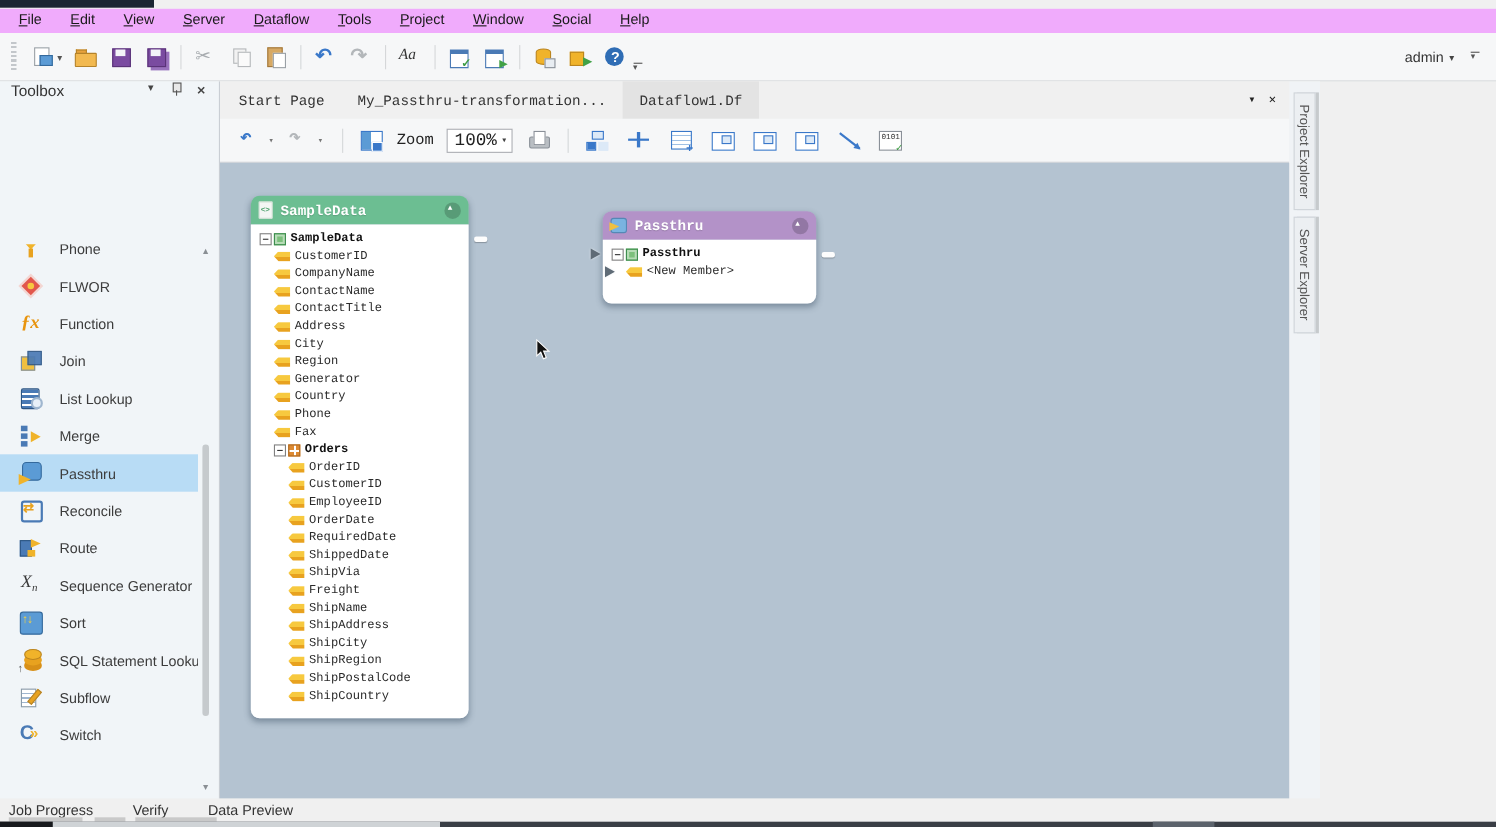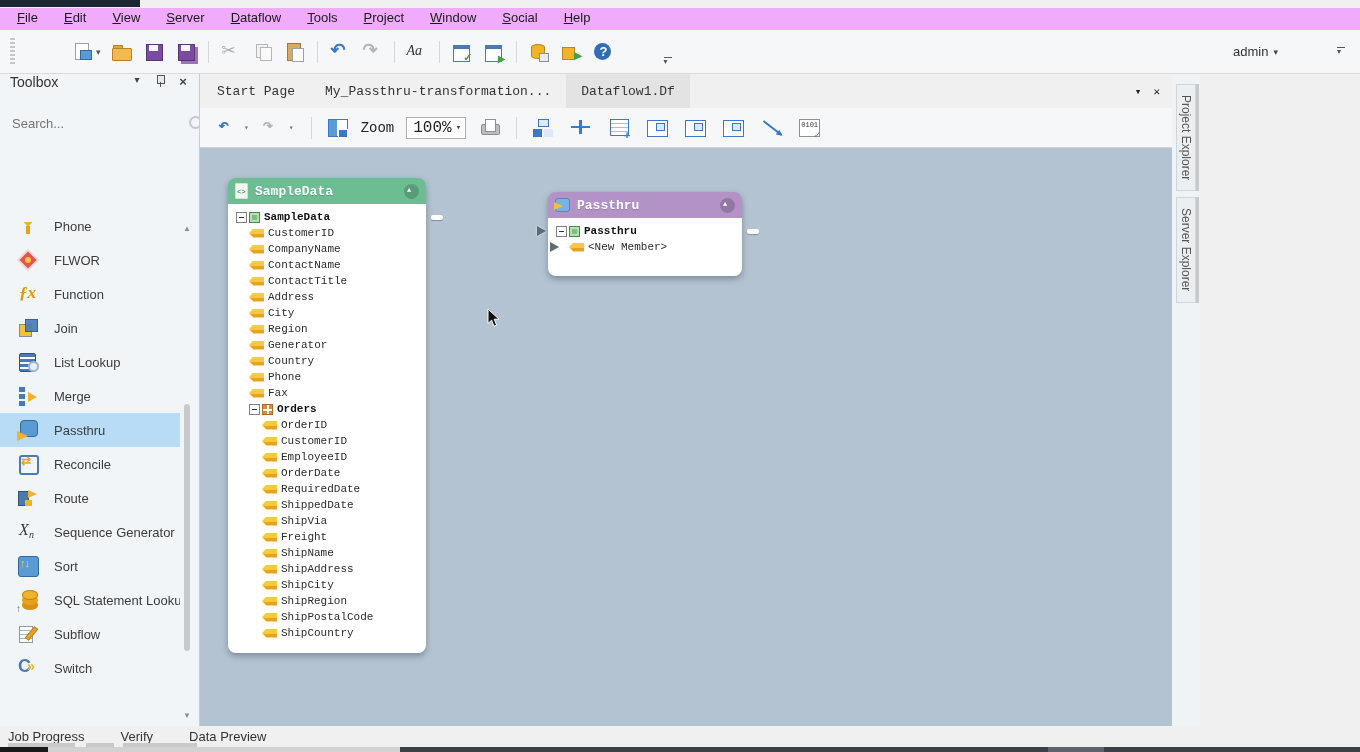--- a/index.html
+++ b/index.html
@@ -9,21 +9,21 @@
   
   .title-sliver { position:absolute; top:0; left:0; width:1360px; height:8px; background:#f0f0f0; }
   .title-sliver .dark { position:absolute; top:0; left:0; width:140px; height:7px; background:#1b2633; }
 
   
   .menu-bar { position:absolute; top:8px; left:0; width:1360px; height:22px; background:#f0abfc; display:flex; align-items:flex-start; padding-left:4px; }
   .menu-item { padding:2px 13px; cursor:default; }
   .menu-item u { text-decoration:underline; }
 
   
-  .toolbar-main { position:absolute; top:30px; left:0; width:1360px; height:44px; background:#f6f7f8; border-bottom:1px solid #d9dbdd; display:flex; align-items:center; padding:0 8px;gap:44px; }
+  .toolbar-main { position:absolute; top:30px; left:0; width:1360px; height:44px; background:#f6f7f8; border-bottom:1px solid #d9dbdd; display:flex; align-items:center; padding:0 8px; }
   .grip { width:5px; height:28px; margin:0 8px 0 2px; background:repeating-linear-gradient(to bottom, #c3c7cb 0 2px, transparent 2px 4px); }
   .tb-item { display:flex; align-items:center; padding:3px 4px; margin:0 1px; border-radius:2px; }
   .tb-item.has-dd::after { content:"▾"; font-size:9px; color:#555; margin-left:2px; }
   .tb-sep { width:1px; height:22px; background:#d5d7d9; margin:0 6px; }
   .toolbar-spring { flex:1; }
   .admin-chip { display:flex; align-items:center; gap:5px; color:#333; margin-right:14px; }
   .admin-chip::after { content:"▾"; font-size:9px; color:#444; }
   .overflow-btn { width:12px; height:14px; position:relative; margin-right:4px; }
   .overflow-btn::before { content:""; position:absolute; top:2px; left:1px; width:8px; height:0; border-top:1px solid #555; }
   .overflow-btn::after { content:"▾"; position:absolute; top:2px; left:1px; font-size:8px; color:#555; }
@@ -284,24 +284,20 @@
   <div class="content">
 
     <div class="toolbox">
       <div class="toolbox-header">
         <span>Toolbox</span>
         <span class="spring"></span>
         <span class="hdr-ic">▾</span>
         <span class="hdr-ic pin-icon"></span>
         <span class="hdr-ic close-icon">×</span>
       </div>
-      <div class="toolbox-search">
-        <input placeholder="Search..." style="">
-        <span class="search-icon"></span>
-      </div>
       <div class="toolbox-list">
         <div class="tbx-inner">
 
             <div class="tbx-item partial">
               <span class="ti ti-filter"></span>
               <span class="tbx-label">Phone</span>
             </div>
 
             <div class="tbx-item">
               <span class="ti ti-flwor"></span>

